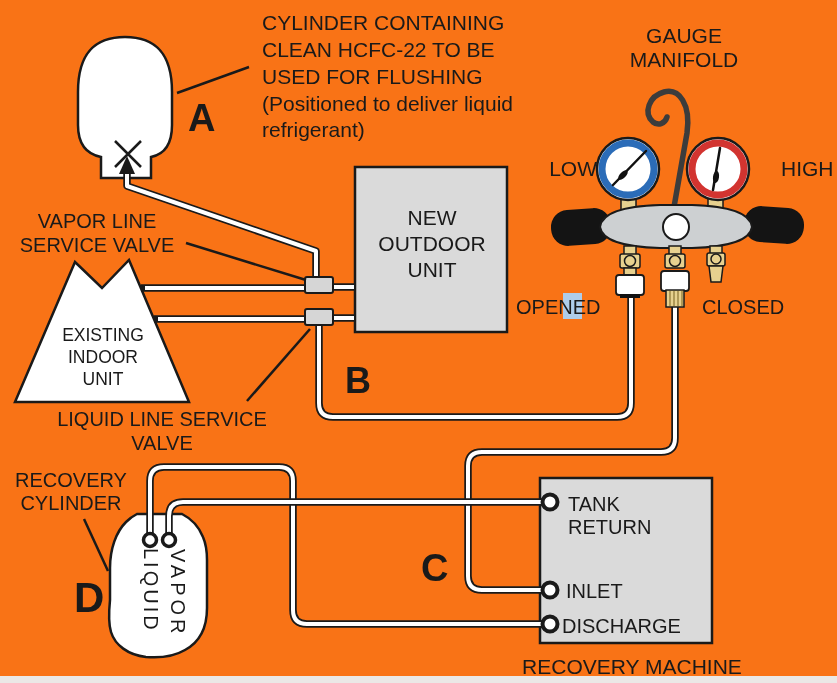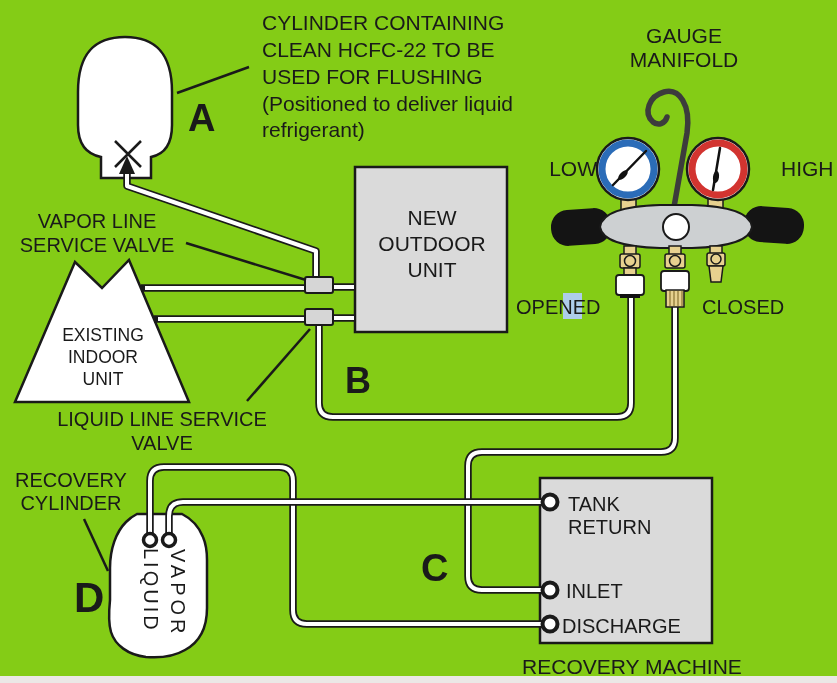--- a/index.html
+++ b/index.html
@@ -1,16 +1,16 @@
 <!DOCTYPE html>
 <html><head>
 <meta charset="utf-8">
 <style>
   html,body{margin:0;padding:0;background:#ffffff;}
-  .stage{position:relative;width:837px;height:683px;background:#84cc16;overflow:hidden;}
+  .stage{position:relative;width:837px;height:683px;background:#f97316;overflow:hidden;}
   svg{display:block;}
   text{font-family:"Liberation Sans","DejaVu Sans",sans-serif;fill:#1a1a1a;}
   .t21{font-size:21px;}
   .t20{font-size:20px;}
   .t17{font-size:17.5px;}
   .big{font-size:38px;font-weight:bold;}
   .mid{text-anchor:middle;}
   .pipe-out{fill:none;stroke:#1a1a1a;stroke-width:7.5;stroke-linejoin:round;stroke-linecap:butt;}
   .pipe-in{fill:none;stroke:#ffffff;stroke-width:4;stroke-linejoin:round;stroke-linecap:butt;}
   .thin{stroke:#1a1a1a;stroke-width:2.5;fill:none;}

